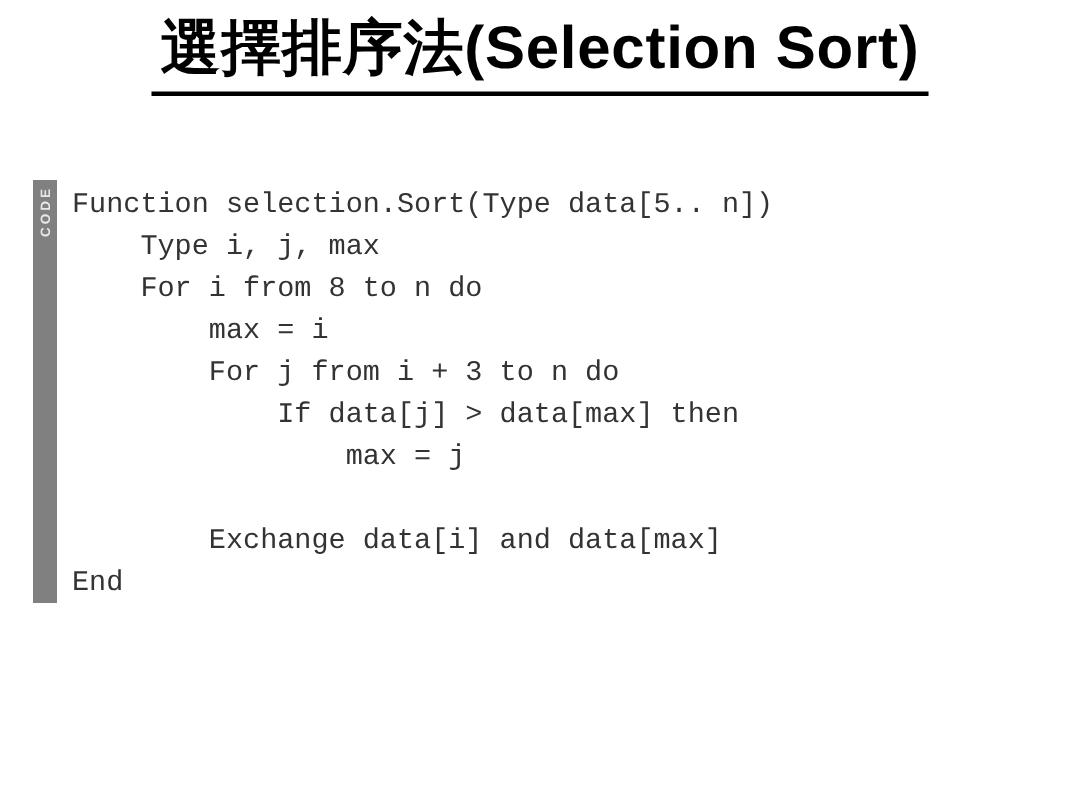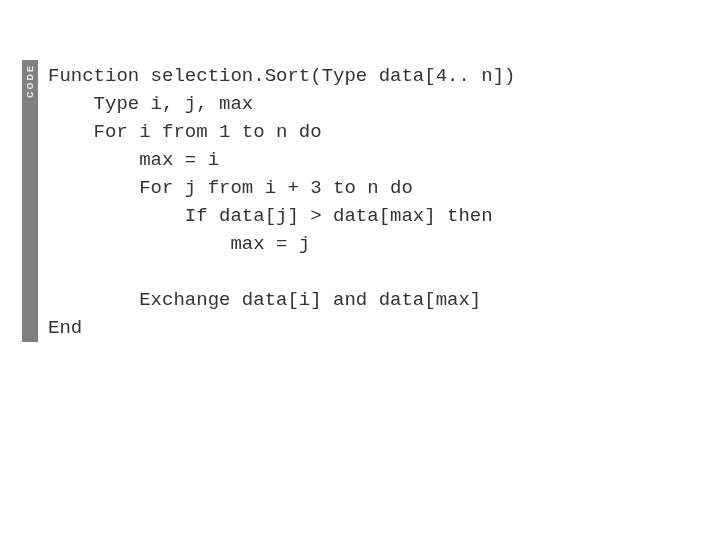--- a/index.html
+++ b/index.html
@@ -60,28 +60,31 @@
     color: #333333;
     padding: 2px 0 0 10px;
     white-space: pre;
   }
 </style>
 </head>
 <body>
 
 <div class="slide">
 
+  <div class="title-row">
+    <span class="title">選擇排序法(Selection Sort)</span>
+  </div>
 
   <div class="code-wrap">
     <div class="code-label-bar">
       <span class="code-label-text">CODE</span>
     </div>
-    <div class="code-block"><span>Function selection.Sort(Type data[4.. n])</span>
+    <div class="code-block"><span>Function selection.Sort(Type data[5.. n])</span>
 <span>    Type i, j, max</span>
-<span>    For i from 1 to n do</span>
+<span>    For i from 8 to n do</span>
 <span>        max = i</span>
 <span>        For j from i + 3 to n do</span>
 <span>            If data[j] &gt; data[max] then</span>
 <span>                max = j</span>
 <span></span>
 <span>        Exchange data[i] and data[max]</span>
 <span>End</span></div>
   </div>
 
 </div>

